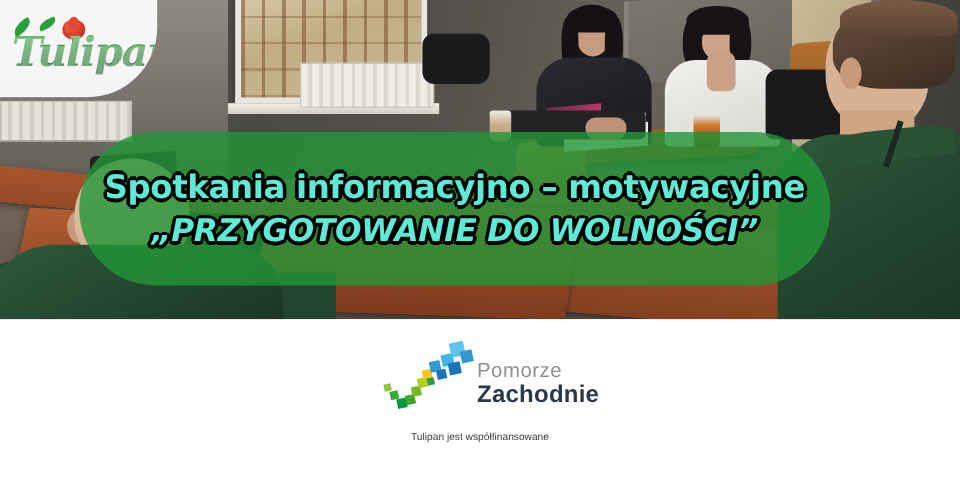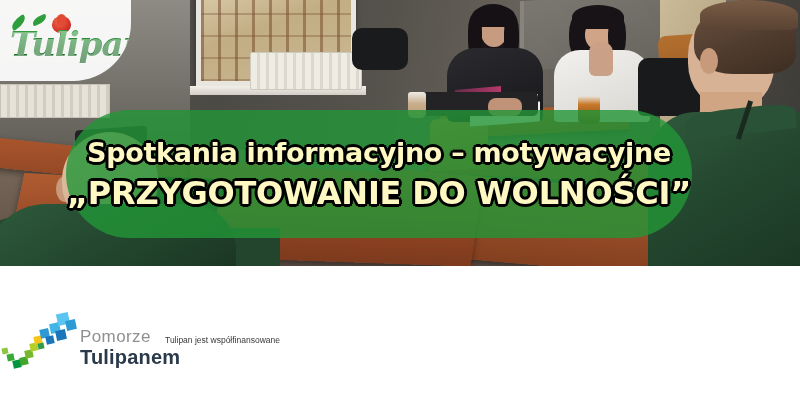--- a/index.html
+++ b/index.html
@@ -241,37 +241,37 @@
     background:rgba(34,150,55,.80);
     border-radius:64px;
     box-shadow:0 0 0 0 rgba(0,0,0,0);
   }
   .banner-text {
     position:absolute; left:66px; top:110px; width:626px; height:128px;
     display:flex; flex-direction:column; align-items:center; justify-content:center;
     gap:2px;
   }
   .hl {
-    color:#fef9c3; text-align:left; white-space:nowrap;
+    color:#5eead4; text-align:left; white-space:nowrap;
     font-family:"DejaVu Sans", sans-serif; font-weight:bold;
     -webkit-text-stroke:3px #000;
     paint-order:stroke fill;
     text-shadow:
       -2px -2px 0 #000, 2px -2px 0 #000, -2px 2px 0 #000, 2px 2px 0 #000,
       -3px 0 0 #000, 3px 0 0 #000, 0 -3px 0 #000, 0 3px 0 #000;
   }
   .hl.l1 { font-size:27px; letter-spacing:-.3px; }
-  .hl.l2 { font-size:32px; letter-spacing:-.2px; margin-top:4px; }
+  .hl.l2 { font-size:26px; letter-spacing:-.2px; margin-top:4px;font-style:italic; }
   .hl.l3 { font-size:20px; letter-spacing:-.2px; margin-top:6px; }
 
   
   .footer {
     position:absolute; left:0; top:266px; width:800px; height:134px;
     background:#ffffff;
-    display:flex; flex-direction:row; align-items:center;
+    display:flex; flex-direction:column; align-items:center;
   }
   .pz-logo {
     position:relative; margin-top:16px; width:165px; height:62px;
   }
   .pz-mark { position:absolute; left:0; top:0; width:78px; height:62px; }
   .pz-words { position:absolute; left:80px; top:18px; }
   .pz-l1 {
     font-family:"Liberation Sans", sans-serif; font-size:17px;
     color:#8e9092; letter-spacing:.4px; line-height:1;
   }
@@ -403,21 +403,21 @@
         <rect x="38" y="33" width="6" height="6" fill="#2e9c4a" transform="rotate(-12 41 36)"></rect>
         <rect x="40" y="19" width="9" height="9" fill="#2e9ad4" transform="rotate(-12 44 23)"></rect>
         <rect x="46" y="26" width="8" height="8" fill="#1b75bb" transform="rotate(-12 50 30)"></rect>
         <rect x="50" y="13" width="10" height="10" fill="#41b6e6" transform="rotate(-12 55 18)"></rect>
         <rect x="56" y="20" width="10" height="10" fill="#1b75bb" transform="rotate(-12 61 25)"></rect>
         <rect x="57" y="3" width="12" height="12" fill="#5bc5f2" transform="rotate(-12 63 9)"></rect>
         <rect x="66" y="10" width="10" height="10" fill="#2e9ad4" transform="rotate(-12 71 15)"></rect>
       </svg>
       <div class="pz-words">
         <div class="pz-l1">Pomorze</div>
-        <div class="pz-l2">Tulipanem</div>
+        <div class="pz-l2">Zachodnie</div>
       </div>
     </div>
 
     <div class="fine">
       <div>Tulipan jest współfinansowane</div>
     </div>
 
   </div>
 
 </div>

